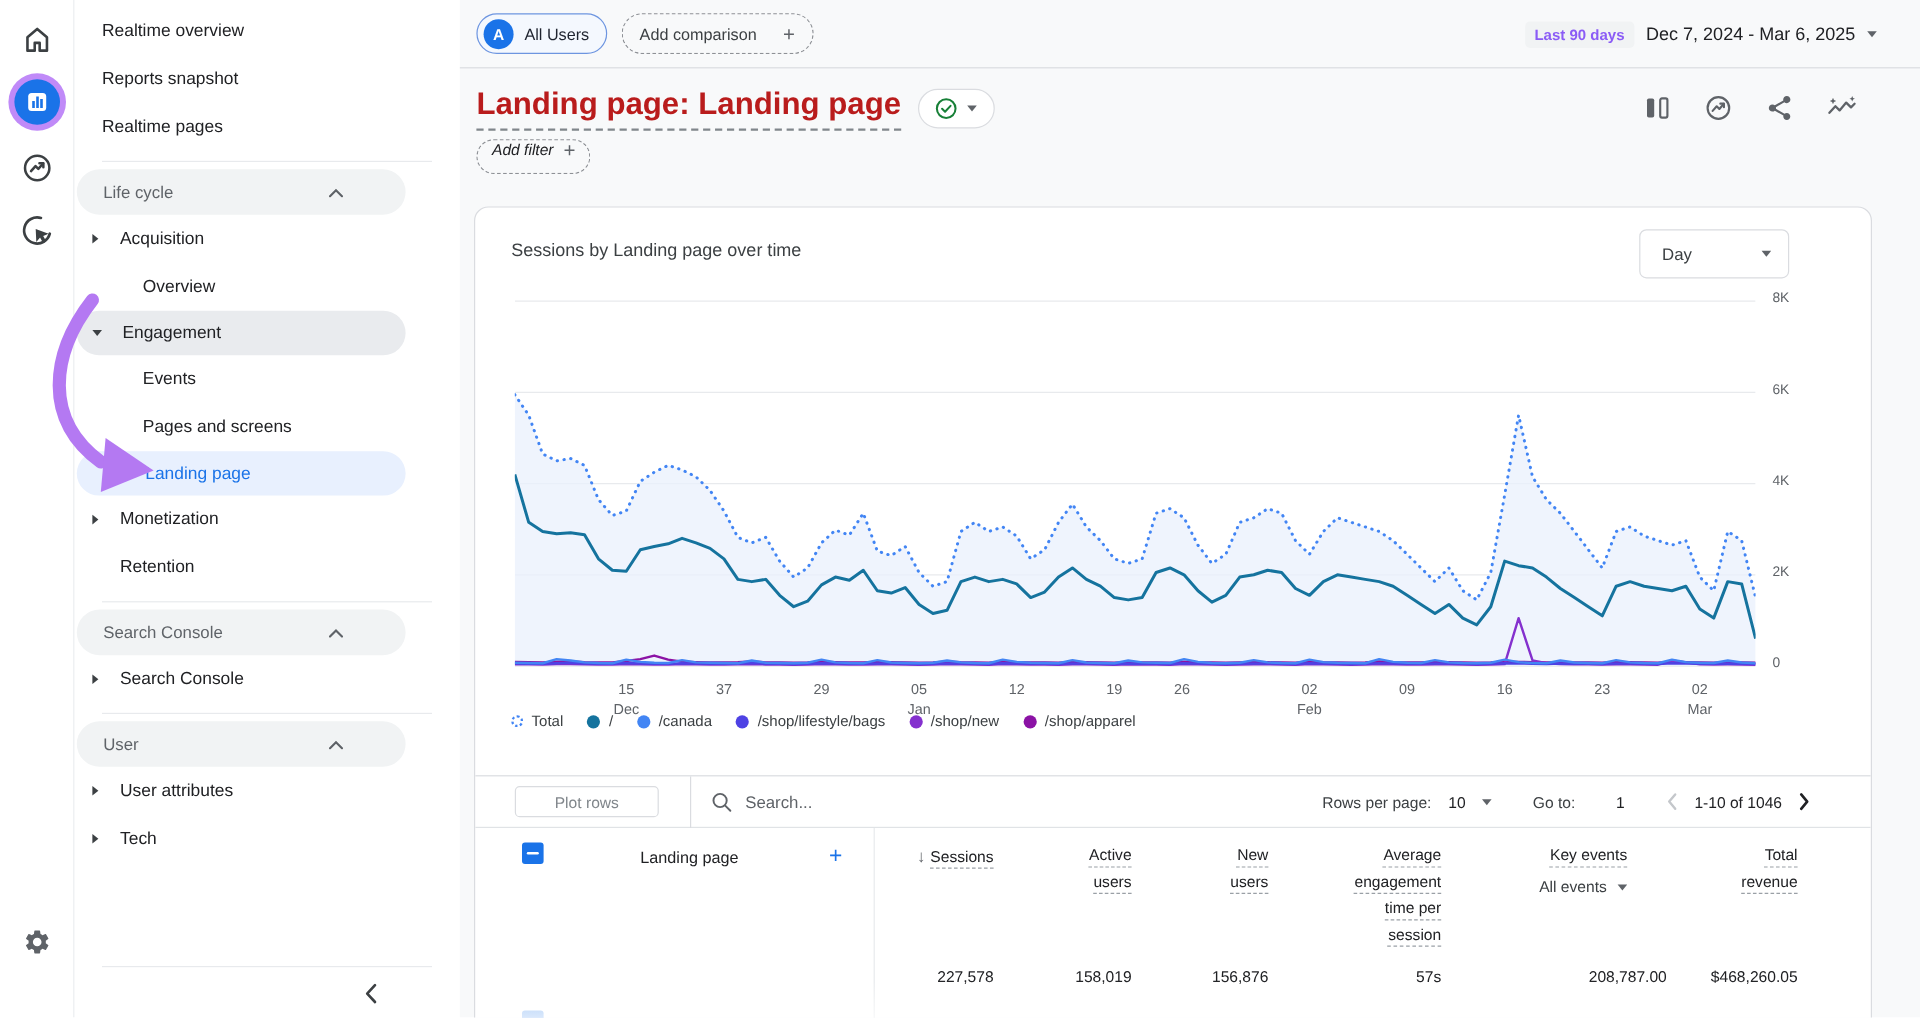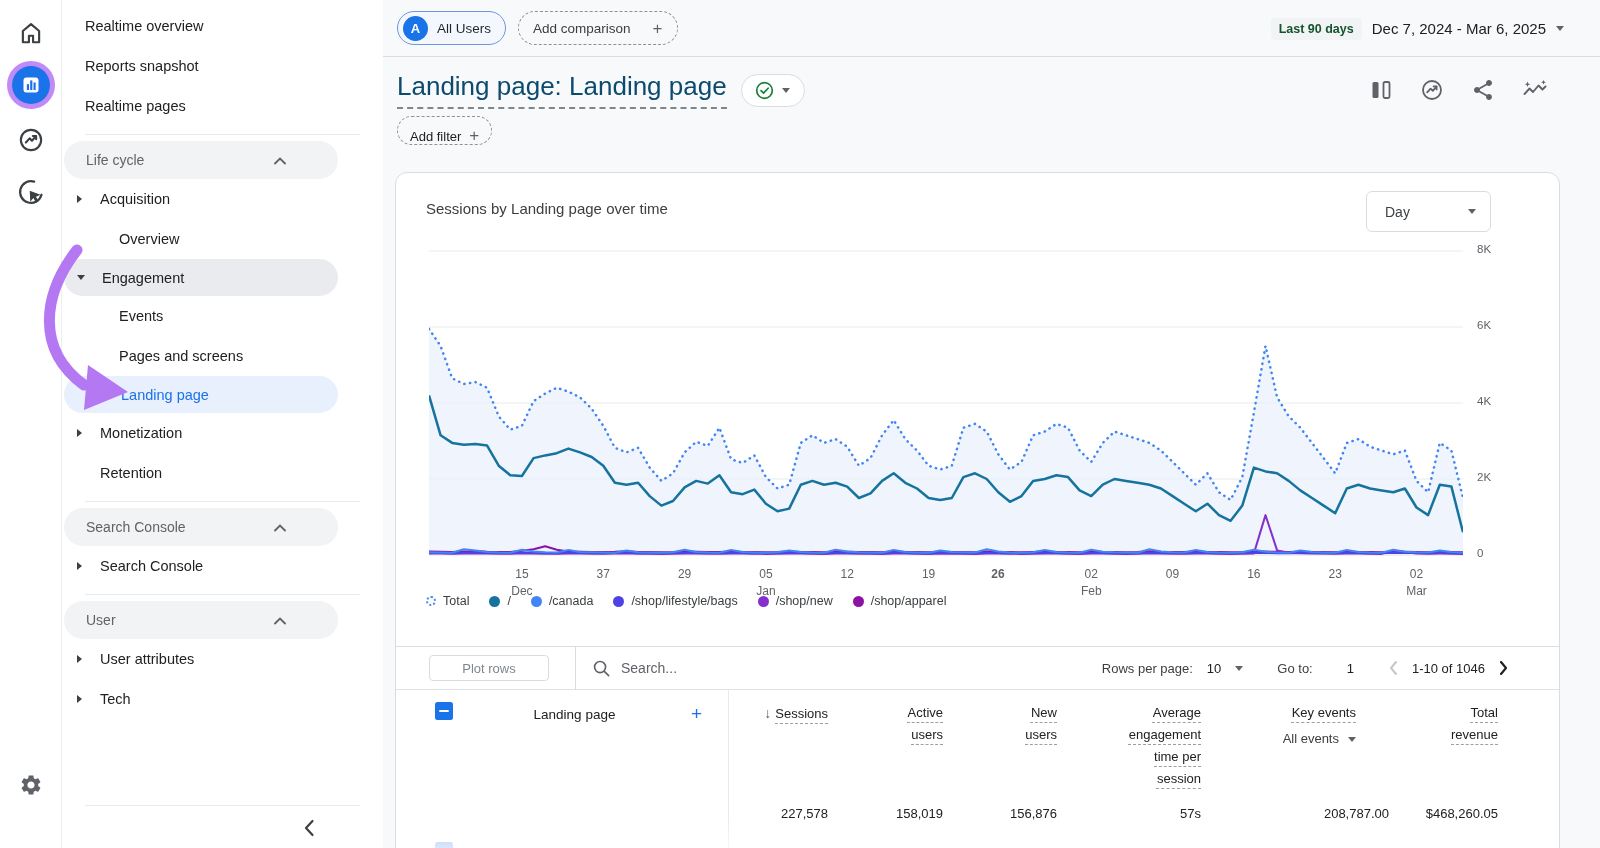--- a/index.html
+++ b/index.html
@@ -39,30 +39,30 @@
 
   
   .main { position:absolute; left:383px; top:0; right:0; height:848px; background:#f8f9fa; }
   .topbar { position:absolute; left:0; right:0; top:0; height:57px; border-bottom:1px solid #dadce0; display:flex; align-items:center; padding-left:14px; }
   .chip-users { height:34px; border-radius:17px; border:1.5px solid #6d95e0; background:#f4f8fe; display:flex; align-items:center; padding:0 14px 0 5px; gap:9px; cursor:pointer; }
   .chip-avatar { width:25px; height:25px; border-radius:50%; background:#1a73e8; color:#fff; font-size:13px; font-weight:bold; display:flex; align-items:center; justify-content:center; }
   .chip-users-label { font-size:13.5px; font-weight:500; color:#1f2430; }
   .chip-dashed { height:34px; border-radius:17px; border:1px dashed #8e9196; display:flex; align-items:center; padding:0 14px; gap:22px; margin-left:12px; font-size:13.5px; font-weight:500; color:#3c4043; cursor:pointer; }
   .plus-glyph { font-size:17px; color:#5f6368; font-weight:400; line-height:1; }
   .date-cluster { position:absolute; right:36px; top:0; height:57px; display:flex; align-items:center; gap:10px; cursor:pointer; }
-  .date-preset { background:#f1f3f4; border-radius:4px; padding:4px 8px; font-size:12.5px; font-weight:bold; color:#14532d; }
+  .date-preset { background:#f1f3f4; border-radius:4px; padding:4px 8px; font-size:12.5px; font-weight:bold; color:#8b5cf6; }
   .date-range { font-size:15px; color:#202124; }
   .tri-down { width:0; height:0; border-top:5px solid #5f6368; border-left:4.5px solid transparent; border-right:4.5px solid transparent; }
 
   .title-row { position:absolute; left:14px; top:71px; display:flex; align-items:center; gap:14px; }
-  .page-title { font-size:26px; font-weight:400; color:#0c4a6e; border-bottom:2px dashed #80868b; padding-bottom:5px; }
+  .page-title { font-size:26px; font-weight:700; color:#b91c1c; border-bottom:2px dashed #80868b; padding-bottom:5px; }
   .title-pill { height:33px; width:64px; border-radius:17px; border:1px solid #dadce0; background:#fff; display:flex; align-items:center; justify-content:center; gap:8px; cursor:pointer; }
   .action-icons { position:absolute; right:52px; top:78px; display:flex; gap:27px; }
   .action-icons svg { cursor:pointer; }
-  .chip-filter { position:absolute; left:14px; top:116px; height:29px; border-radius:15px; border:1px dashed #8e9196; display:flex; align-items:flex-end; padding:0 12px; gap:8px; font-size:13px; font-weight:500; color:#202124; cursor:pointer; }
+  .chip-filter { position:absolute; left:14px; top:116px; height:29px; border-radius:15px; border:1px dashed #8e9196; display:flex; align-items:flex-start; padding:0 12px; gap:8px; font-size:13px; font-weight:500; color:#202124; cursor:pointer;font-style:italic; }
 
   
   .card { position:absolute; left:12px; top:172px; width:1165px; height:700px; background:#fff; border:1px solid #dadce0; border-radius:12px; overflow:hidden; }
   .chart-title { position:absolute; left:30px; top:27px; font-size:15px; color:#3c4043; }
   .day-dd { position:absolute; right:68px; top:18px; width:125px; height:41px; border:1px solid #dadce0; border-radius:6px; background:#fff; display:flex; align-items:center; justify-content:space-between; padding:0 14px 0 18px; font-size:14px; color:#3c4043; cursor:pointer; }
   .plot { position:absolute; left:33px; top:73px; width:1034px; height:312px; }
   .y-labels { position:absolute; left:1081px; top:0; width:40px; }
   .y-labels div { position:absolute; font-size:11.5px; color:#5f6368; }
   .x-labels { position:absolute; left:33px; top:393px; width:1034px; height:36px; }
   .x-tick { position:absolute; width:44px; text-align:center; font-size:12px; color:#5f6368; line-height:1.45; }
@@ -329,21 +329,21 @@
         <div class="x-tick" style="left: 314.921px;">
           <div>05</div>
           <div>Jan</div>
         </div>
         <div class="x-tick" style="left: 396.247px;">
           <div>12</div>
         </div>
         <div class="x-tick" style="left: 477.573px;">
           <div>19</div>
         </div>
-        <div class="x-tick" style="left: 547px; font-weight: bold;">
+        <div class="x-tick" style="left: 534px;">
           <div>26</div>
         </div>
         <div class="x-tick" style="left: 640.225px;">
           <div>02</div>
           <div>Feb</div>
         </div>
         <div class="x-tick" style="left: 721.551px;">
           <div>09</div>
         </div>
         <div class="x-tick" style="left: 802.876px;">

